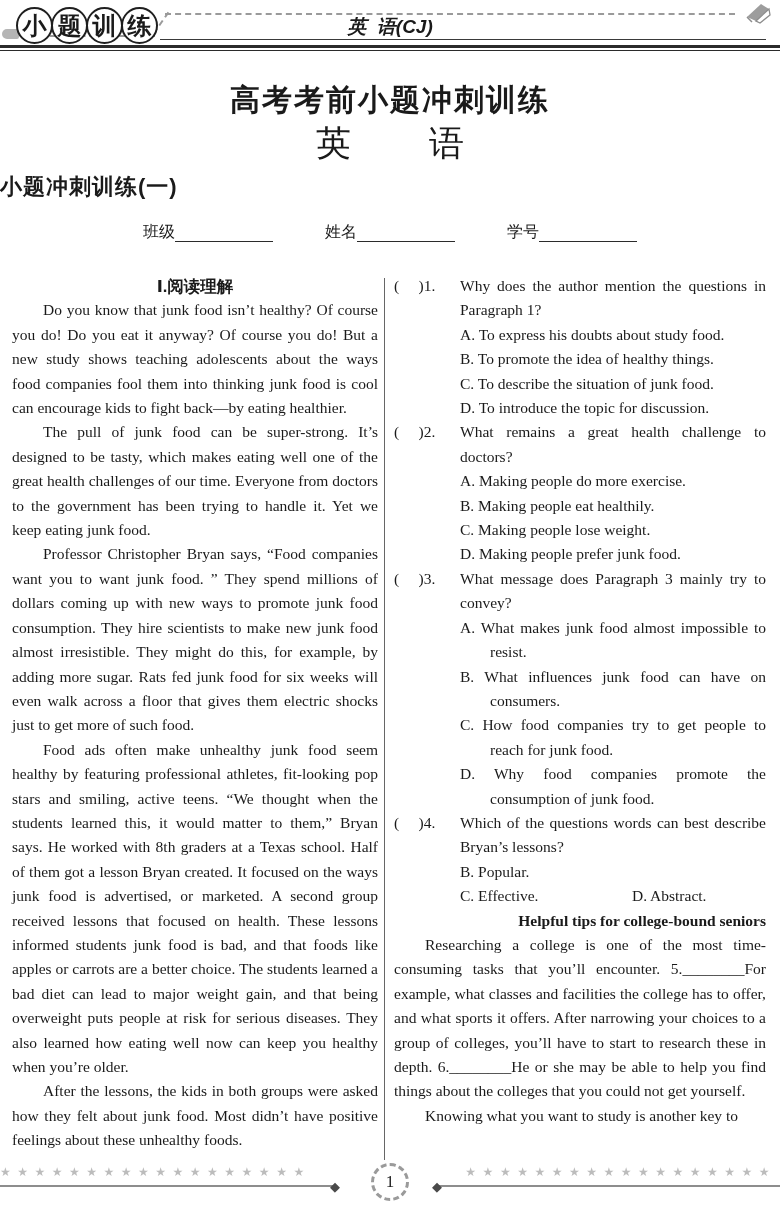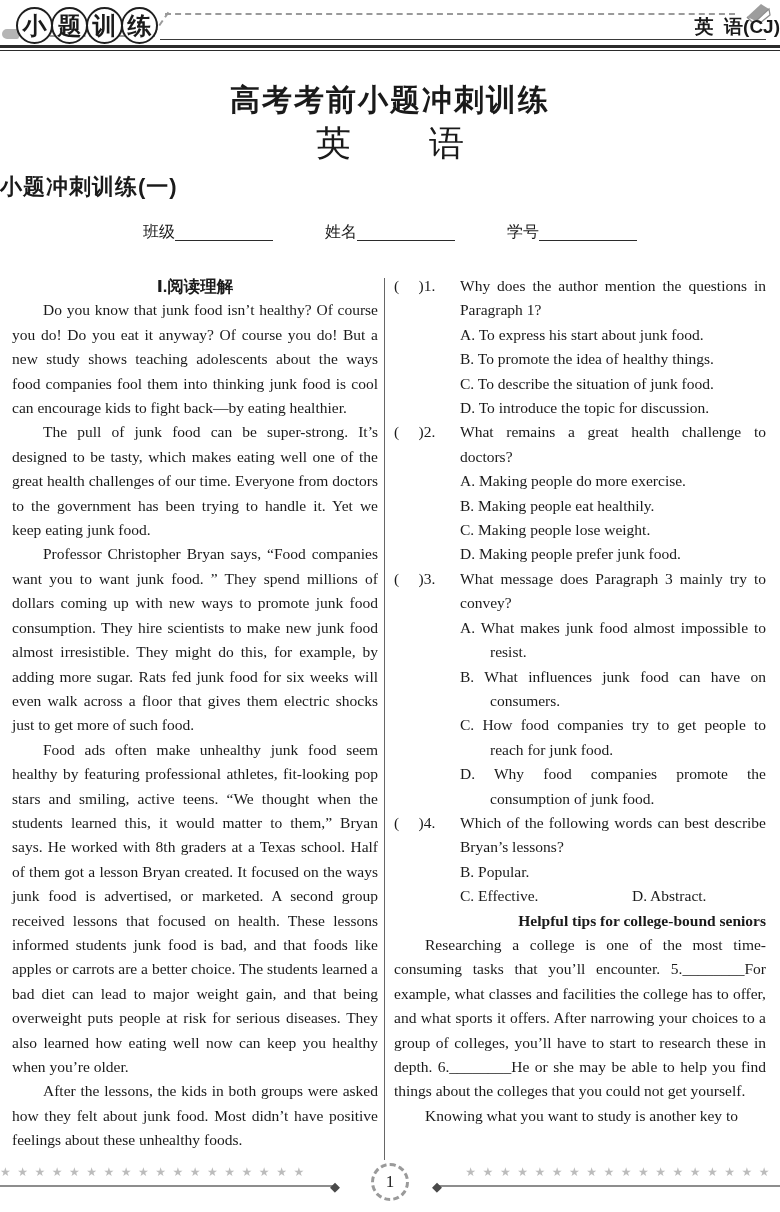--- a/index.html
+++ b/index.html
@@ -17,37 +17,37 @@
     font-family:"Liberation Sans","DejaVu Sans",sans-serif; font-weight:bold; font-size:24px;
     margin-left:-2px;
   }
   .logo-circle:first-child { margin-left:0; }
   .dash-top { position:absolute; top:13px; left:165px; width:570px; border-top:2px dashed #9a9a9a; z-index:1; }
   .dash-logo-bottom { position:absolute; top:35px; left:10px; width:145px; border-top:2px dashed #9a9a9a; }
   .dash-corner { position:absolute; top:22px; left:148px; width:26px; border-top:2px dashed #9a9a9a; transform:rotate(-55deg); }
   .pen-icon { position:absolute; top:1px; right:8px; z-index:2; }
   .thumb-icon { position:absolute; top:29px; left:2px; width:17px; height:10px; background:#b5b5b5; border-radius:5px 2px 2px 5px; }
   .subject {
-    position:absolute; top:14px; left:0; width:100%; text-align:right;
+    position:absolute; top:14px; left:0; width:100%; text-align:center;
     font-family:"Liberation Sans","DejaVu Sans",sans-serif; font-weight:bold; font-size:19px;
-    white-space:pre; z-index:2;
+    white-space:pre; z-index:2;font-style:italic;
   }
   .subject-rule { position:absolute; top:39px; left:160px; right:14px; border-top:1.5px solid #3a3a3a; }
   .double-rule { position:absolute; top:45px; left:0; width:780px; height:6px;
     border-top:3px solid #2b2b2b; border-bottom:1.5px solid #2b2b2b; }
   
   .t1 { position:absolute; top:80px; width:100%; text-align:center;
         font-family:"Liberation Sans","DejaVu Sans",sans-serif; font-weight:bold; font-size:30px; letter-spacing:2px; }
   .t2 { position:absolute; top:120px; width:100%; text-align:center;
         font-family:"Liberation Sans","DejaVu Sans",sans-serif; font-weight:normal; font-size:35px; white-space:pre; }
   .t3 { position:absolute; top:172px; width:100%; text-align:left;
         font-family:"Liberation Sans","DejaVu Sans",sans-serif; font-weight:bold; font-size:22px; letter-spacing:1px; }
   .fill-row { position:absolute; top:222px; left:0; width:100%; display:flex; justify-content:center; gap:52px;
         font-family:"Liberation Sans","DejaVu Sans",sans-serif; font-size:16px; }
-  .fill-item { display:flex; align-items:flex-start; }
+  .fill-item { display:flex; align-items:center; }
   .fill-line { display:inline-block; width:98px; border-bottom:1.5px solid #2b2b2b; height:19px; }
   
   .divider { position:absolute; left:384px; top:278px; height:882px; width:1px; background:#666; }
   .col { position:absolute; top:274px; font-size:15.5px; line-height:24.4px; text-align:justify; }
   .col-left  { left:12px;  width:366px; }
   .col-right { left:394px; width:372px; }
   .sec-head { font-family:"Liberation Sans","DejaVu Sans",sans-serif; font-weight:bold; font-size:16.5px; text-align:center; }
   .para { text-indent:2em; }
   
   .q { display:flex; align-items:flex-start; }
@@ -127,21 +127,21 @@
     <p class="para">Food ads often make unhealthy junk food seem healthy by featuring professional athletes, fit-looking pop stars and smiling, active teens. “We thought when the students learned this, it would matter to them,” Bryan says. He worked with 8th graders at a Texas school. Half of them got a lesson Bryan created. It focused on the ways junk food is advertised, or marketed. A second group received lessons that focused on health. These lessons informed students junk food is bad, and that foods like apples or carrots are a better choice. The students learned a bad diet can lead to major weight gain, and that being overweight puts people at risk for serious diseases. They also learned how eating well now can keep you healthy when you’re older.</p>
     <p class="para">After the lessons, the kids in both groups were asked how they felt about junk food. Most didn’t have positive feelings about these unhealthy foods.</p>
   </div>
 
   <div class="col col-right">
 
     <div class="q">
       <span class="q-marker">(     )1.</span>
       <span class="q-stem">Why does the author mention the questions in Paragraph 1?</span>
     </div>
-    <div class="option">A. To express his start about junk food.</div>
+    <div class="option">A. To express his doubts about study food.</div>
     <div class="option">B. To promote the idea of healthy things.</div>
     <div class="option">C. To describe the situation of junk food.</div>
     <div class="option">D. To introduce the topic for discussion.</div>
 
     <div class="q">
       <span class="q-marker">(     )2.</span>
       <span class="q-stem">What remains a great health challenge to doctors?</span>
     </div>
     <div class="option">A. Making people do more exercise.</div>
     <div class="option">B. Making people eat healthily.</div>
@@ -152,21 +152,21 @@
       <span class="q-marker">(     )3.</span>
       <span class="q-stem">What message does Paragraph 3 mainly try to convey?</span>
     </div>
     <div class="option">A. What makes junk food almost impossible to resist.</div>
     <div class="option">B. What influences junk food can have on consumers.</div>
     <div class="option">C. How food companies try to get people to reach for junk food.</div>
     <div class="option">D. Why food companies promote the consumption of junk food.</div>
 
     <div class="q">
       <span class="q-marker">(     )4.</span>
-      <span class="q-stem">Which of the following words can best describe Bryan’s lessons?</span>
+      <span class="q-stem">Which of the questions words can best describe Bryan’s lessons?</span>
     </div>
     <div class="opt-row">
       <span>B. Popular.</span>
     </div>
     <div class="opt-row">
       <span>C. Effective.</span>
       <span>D. Abstract.</span>
     </div>
 
     <div class="passage-title">Helpful tips for college-bound seniors</div>

